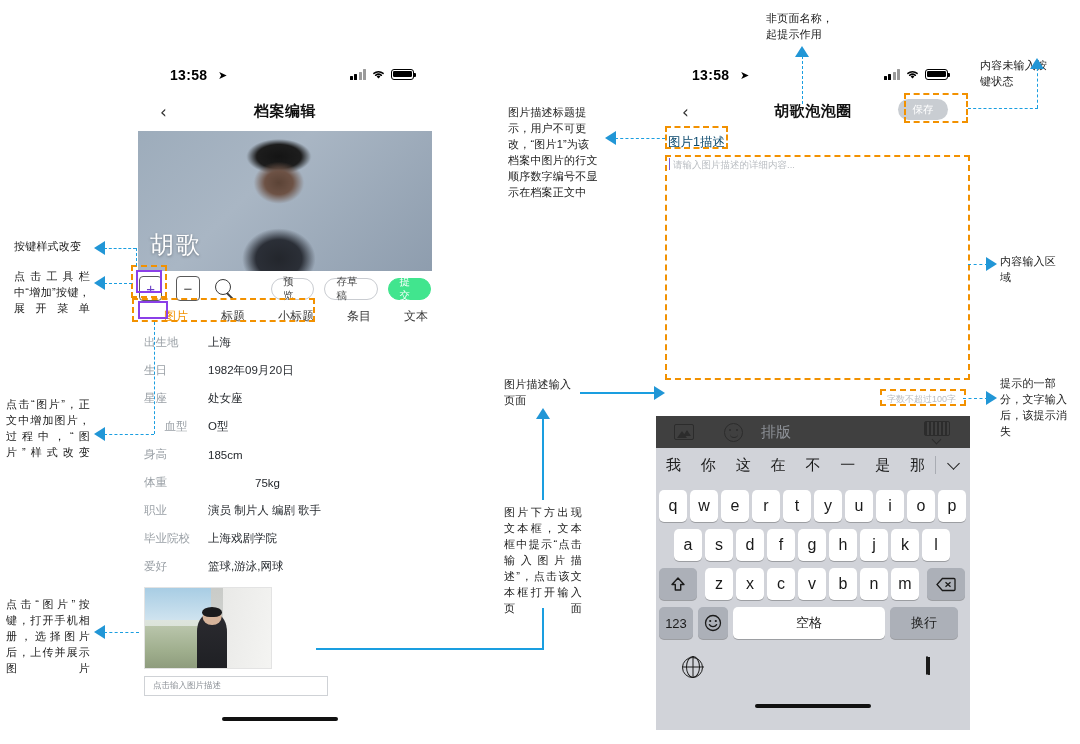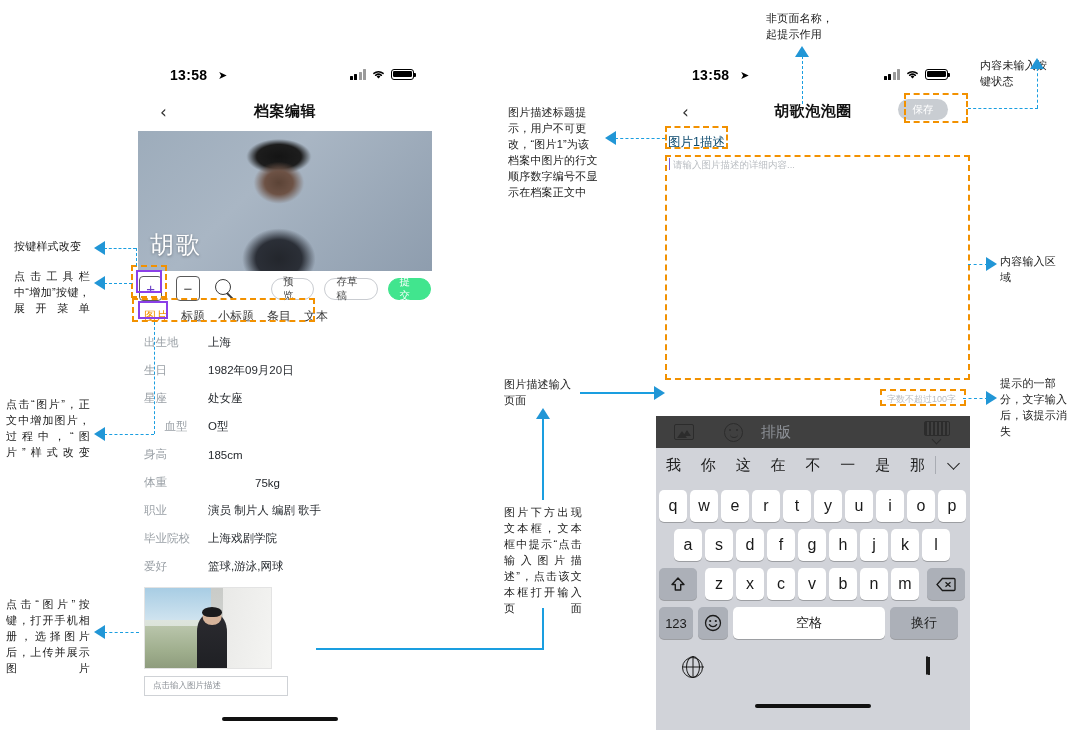--- a/index.html
+++ b/index.html
@@ -124,21 +124,21 @@
   }
   .pill {
     height: 22px; padding: 0 11px; border:1px solid #c9ccd1; border-radius: 11px;
     display:flex; align-items:center; justify-content:center;
     font-size: 10.5px; color:#4a4a4a; background:#fff;
   }
   .pill.green { background:#41e58e; border-color:#41e58e; color:#fff; }
 
   
   .menurow { position:absolute; display:flex; align-items:center; gap: 13px; }
-  .menurow span { font-size: 12px; color: #3a3a3a; }
+  .menurow span { font-size: 12px; color: #3a3a3a; margin-left: 20px; }
   .menurow span.active { color:#f29100; }
 
   
   .prow { position:absolute; display:flex; align-items:center; font-size: 11.5px; }
   .prow .k { width: 64px; color:#9aa0a6; }
   .prow .v { color:#1f2328; }
 
   
   .photo {
     position:absolute; overflow:hidden; border:1px solid #e3e3e3;
@@ -365,21 +365,21 @@
     </div>
 
     <div class="photo" style="left:10px; top:529px; width:128px; height:82px;">
       <div class="sky"></div>
       <div class="wall"></div>
       <div class="wall2"></div>
       <div class="town"></div>
       <div class="person"></div>
     </div>
 
-    <div class="descbox" style="left:10px; top:618px; width:144px; height:20px;">
+    <div class="descbox" style="left:10px; top:618px; width:184px; height:20px;">
       <span>点击输入图片描述</span>
     </div>
 
     <div class="homebar" style="left:88px; top:659px; width:116px;"></div>
   </div>
 
   <div class="phone" style="left:656px; top:58px; width:314px; height:672px;">
 
     <div class="statusbar">
       <div class="sb-time">13:58</div>

